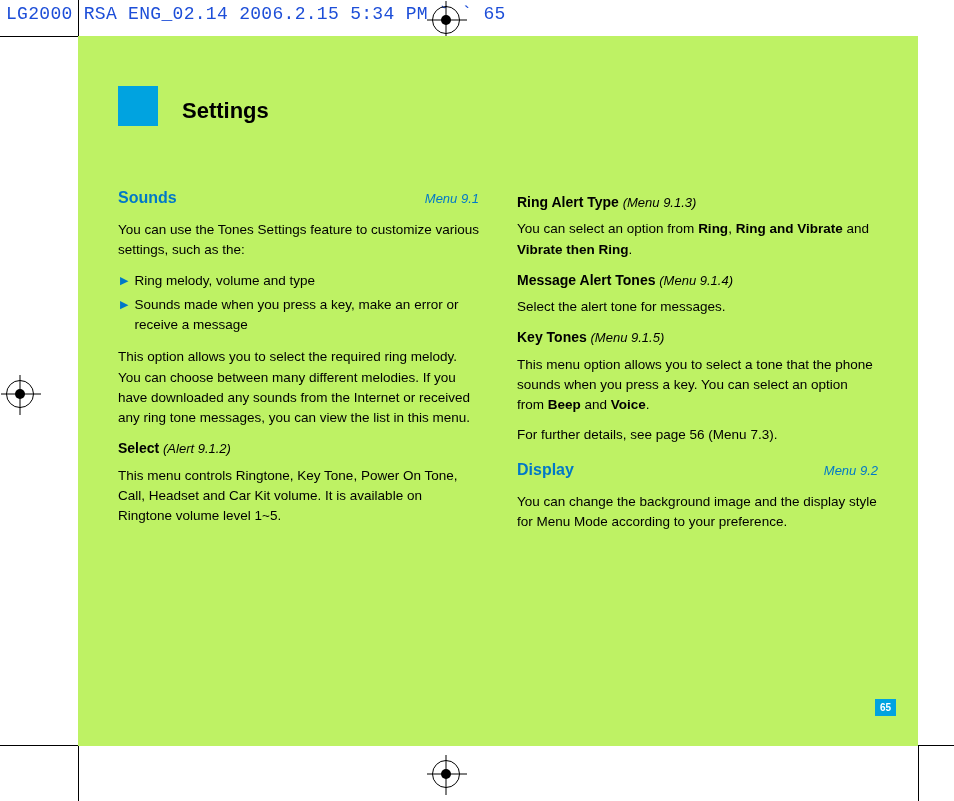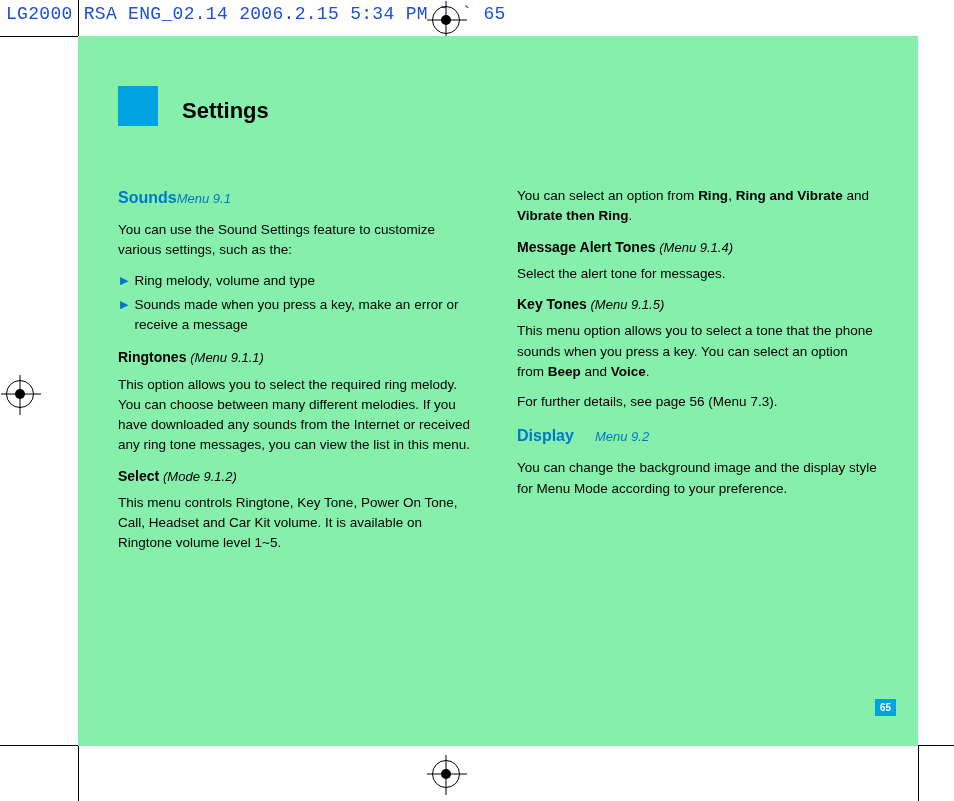--- a/index.html
+++ b/index.html
@@ -53,21 +53,21 @@
     transform: translate(-50%, -50%);
   }
   .reg-top { top: 6px; left: 432px; }
   .reg-left { top: 380px; left: 6px; }
   .reg-bottom { top: 760px; left: 432px; }
 
   .page {
     position: absolute;
     left: 78px; top: 36px;
     width: 840px; height: 710px;
-    background: #86efac;
+    background: #bef264;
   }
   .title-block {
     position: absolute;
     left: 40px; top: 50px;
     width: 200px;
   }
   .blue-square {
     width: 40px; height: 40px;
     background: #00a3e0;
     display: inline-block;
@@ -88,21 +88,21 @@
     left: 40px; top: 150px;
     width: 760px;
     display: flex;
     gap: 38px;
     color: #000;
     font-size: 13.5px;
     line-height: 1.5;
   }
   .col { flex: 1; }
   .sect-head {
-    display: flex; justify-content: flex-start; align-items: baseline;
+    display: flex; justify-content: space-between; align-items: baseline;
     margin-bottom: 10px;
   }
   .sect-title {
     color: #0078c8;
     font-weight: bold;
     font-size: 16px;
   }
   .menu-num {
     color: #0078c8;
     font-style: italic;
@@ -159,46 +159,46 @@
     </div>
   </div>
 
   <div class="columns">
 
     <div class="col">
       <div class="sect-head">
         <span class="sect-title">Sounds</span>
         <span class="menu-num">Menu 9.1</span>
       </div>
-      <div class="para">You can use the Sound Settings feature to customize various settings, such as the:</div>
+      <div class="para">You can use the Tones Settings feature to customize various settings, such as the:</div>
       <div class="bullets">
         <div class="bullet">
           <span class="arrow">▶</span>
           <span>Ring melody, volume and type</span>
         </div>
         <div class="bullet">
           <span class="arrow">▶</span>
           <span>Sounds made when you press a key, make an error or receive a message</span>
         </div>
       </div>
 
-      <div class="sub-head">
-        <span class="sub-title">Ringtones</span>
-        <span class="sub-menu">(Menu 9.1.1)</span>
-      </div>
       <div class="para">This option allows you to select the required ring melody. You can choose between many different melodies. If you have downloaded any sounds from the Internet or received any ring tone messages, you can view the list in this menu.</div>
 
       <div class="sub-head">
         <span class="sub-title">Select</span>
-        <span class="sub-menu">(Mode 9.1.2)</span>
+        <span class="sub-menu">(Alert 9.1.2)</span>
       </div>
       <div class="para">This menu controls Ringtone, Key Tone, Power On Tone, Call, Headset and Car Kit volume. It is available on Ringtone volume level 1~5.</div>
     </div>
 
     <div class="col">
+      <div class="sub-head">
+        <span class="sub-title">Ring Alert Type</span>
+        <span class="sub-menu">(Menu 9.1.3)</span>
+      </div>
       <div class="para">
         <span>You can select an option from </span><b>Ring</b><span>, </span><b>Ring and Vibrate</b><span> and </span><b>Vibrate then Ring</b><span>.</span>
       </div>
 
       <div class="sub-head">
         <span class="sub-title">Message Alert Tones</span>
         <span class="sub-menu">(Menu 9.1.4)</span>
       </div>
       <div class="para">Select the alert tone for messages.</div>
 

